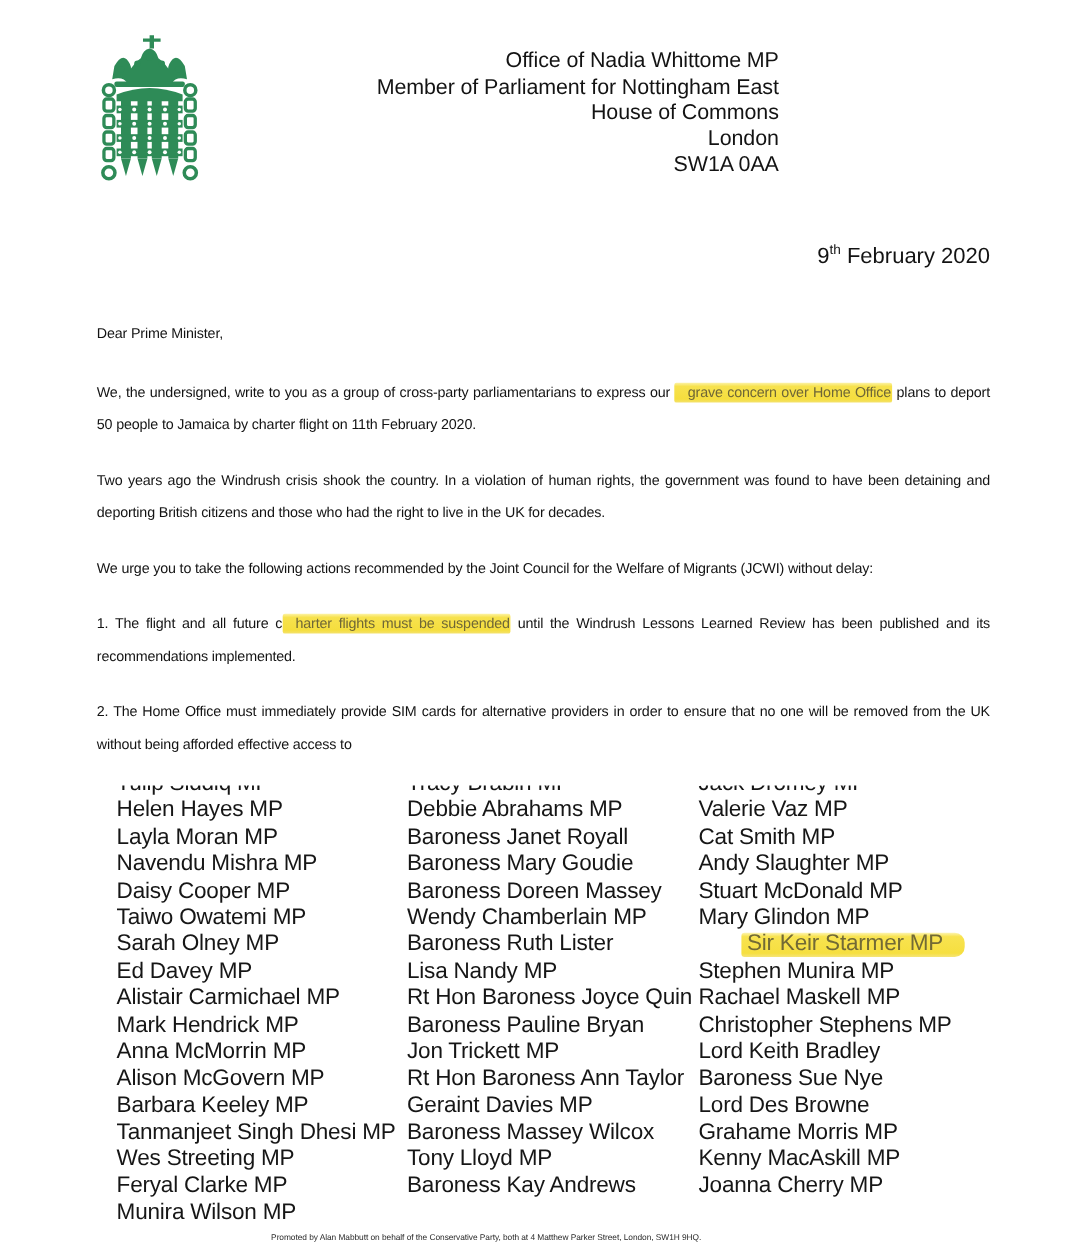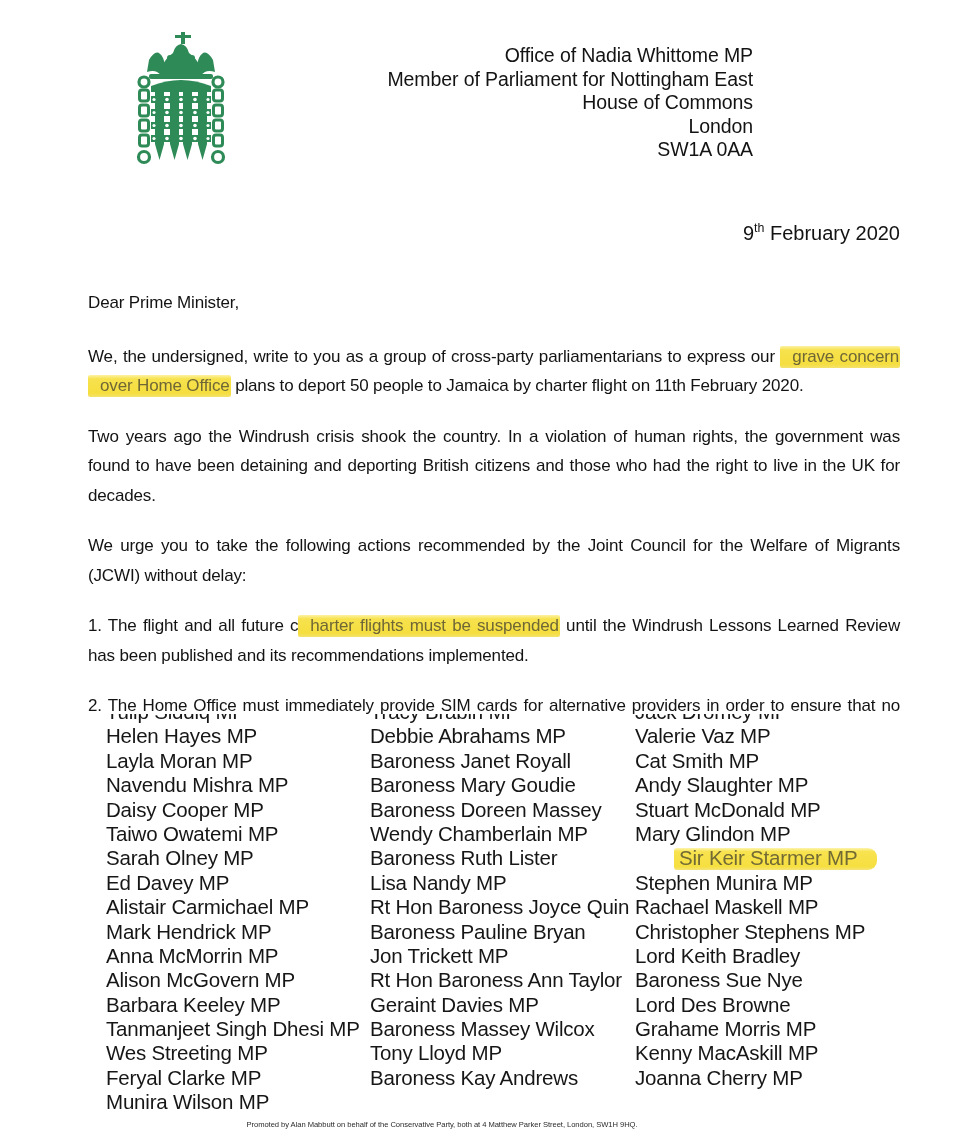--- a/index.html
+++ b/index.html
@@ -16,21 +16,20 @@
     color: #111111;
     -webkit-font-smoothing: antialiased;
   }
 
   
   #letterhead {
     position: absolute;
     top: 0; left: 0;
     width: 788px;
     height: 200px;
-    margin-left: 45px;
   }
   #crest {
     position: absolute;
     left: 80px;
     top: 30px;
     width: 112px;
     height: 148px;
   }
   #crest svg { display: block; width: 100%; height: 100%; }
 
@@ -60,21 +59,21 @@
     vertical-align: super;
     line-height: 0;
   }
 
   
   #letter-body {
     position: absolute;
     left: 88px;
     top: 288px;
     width: 812px;
-    font-size: 17px;
+    font-size: 13px;
     line-height: 29.5px;
     color: #131313;
     text-align: justify;
     letter-spacing: -0.15px;
   }
   #letter-body p {
     margin: 0 0 21px 0;
   }
   #letter-body p.salutation { margin-bottom: 24px; text-align: left; }
   #letter-body p.last-para { margin-bottom: 0; }

